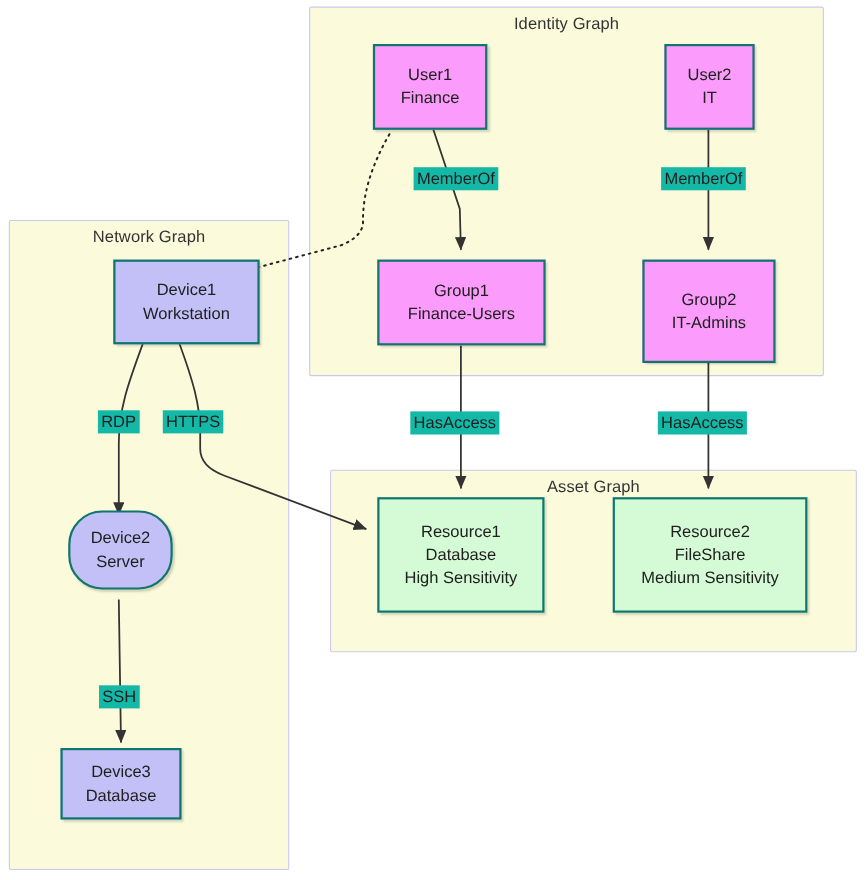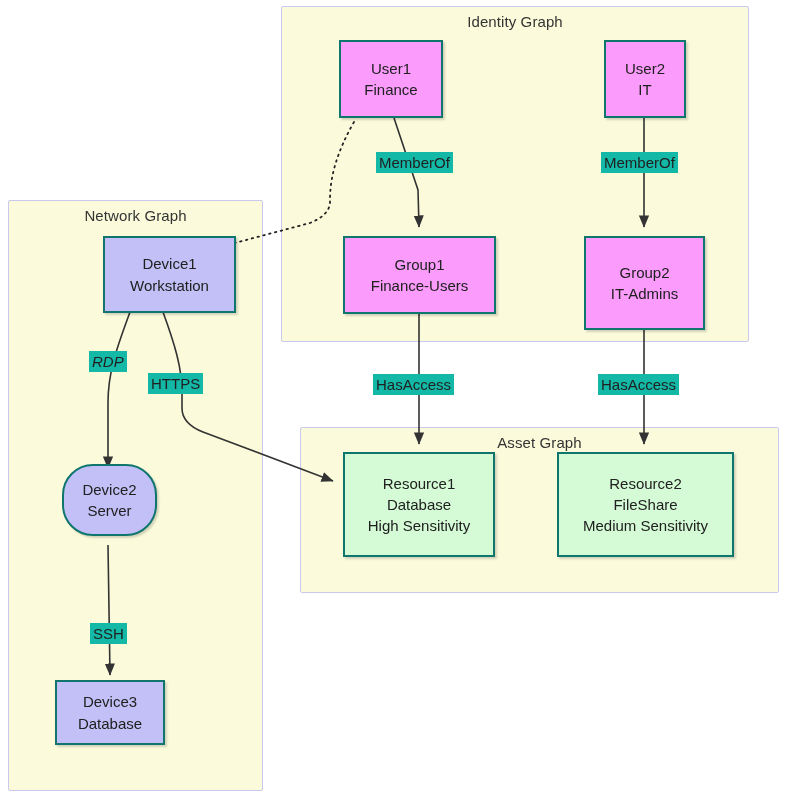--- a/index.html
+++ b/index.html
@@ -169,19 +169,19 @@
   </div>
 
   <div class="edge-label" style="left:376px; top:152px;">MemberOf</div>
 
   <div class="edge-label" style="left:601px; top:152px;">MemberOf</div>
 
   <div class="edge-label" style="left:373px; top:374px;">HasAccess</div>
 
   <div class="edge-label" style="left:598px; top:374px;">HasAccess</div>
 
-  <div class="edge-label" style="left:89px; top:351px;font-style:italic;">RDP</div>
+  <div class="edge-label" style="left:89px; top:373px;">RDP</div>
 
   <div class="edge-label" style="left:148px; top:373px;">HTTPS</div>
 
   <div class="edge-label" style="left:90px; top:623px;">SSH</div>
 
 </div>
 
 </body></html>

